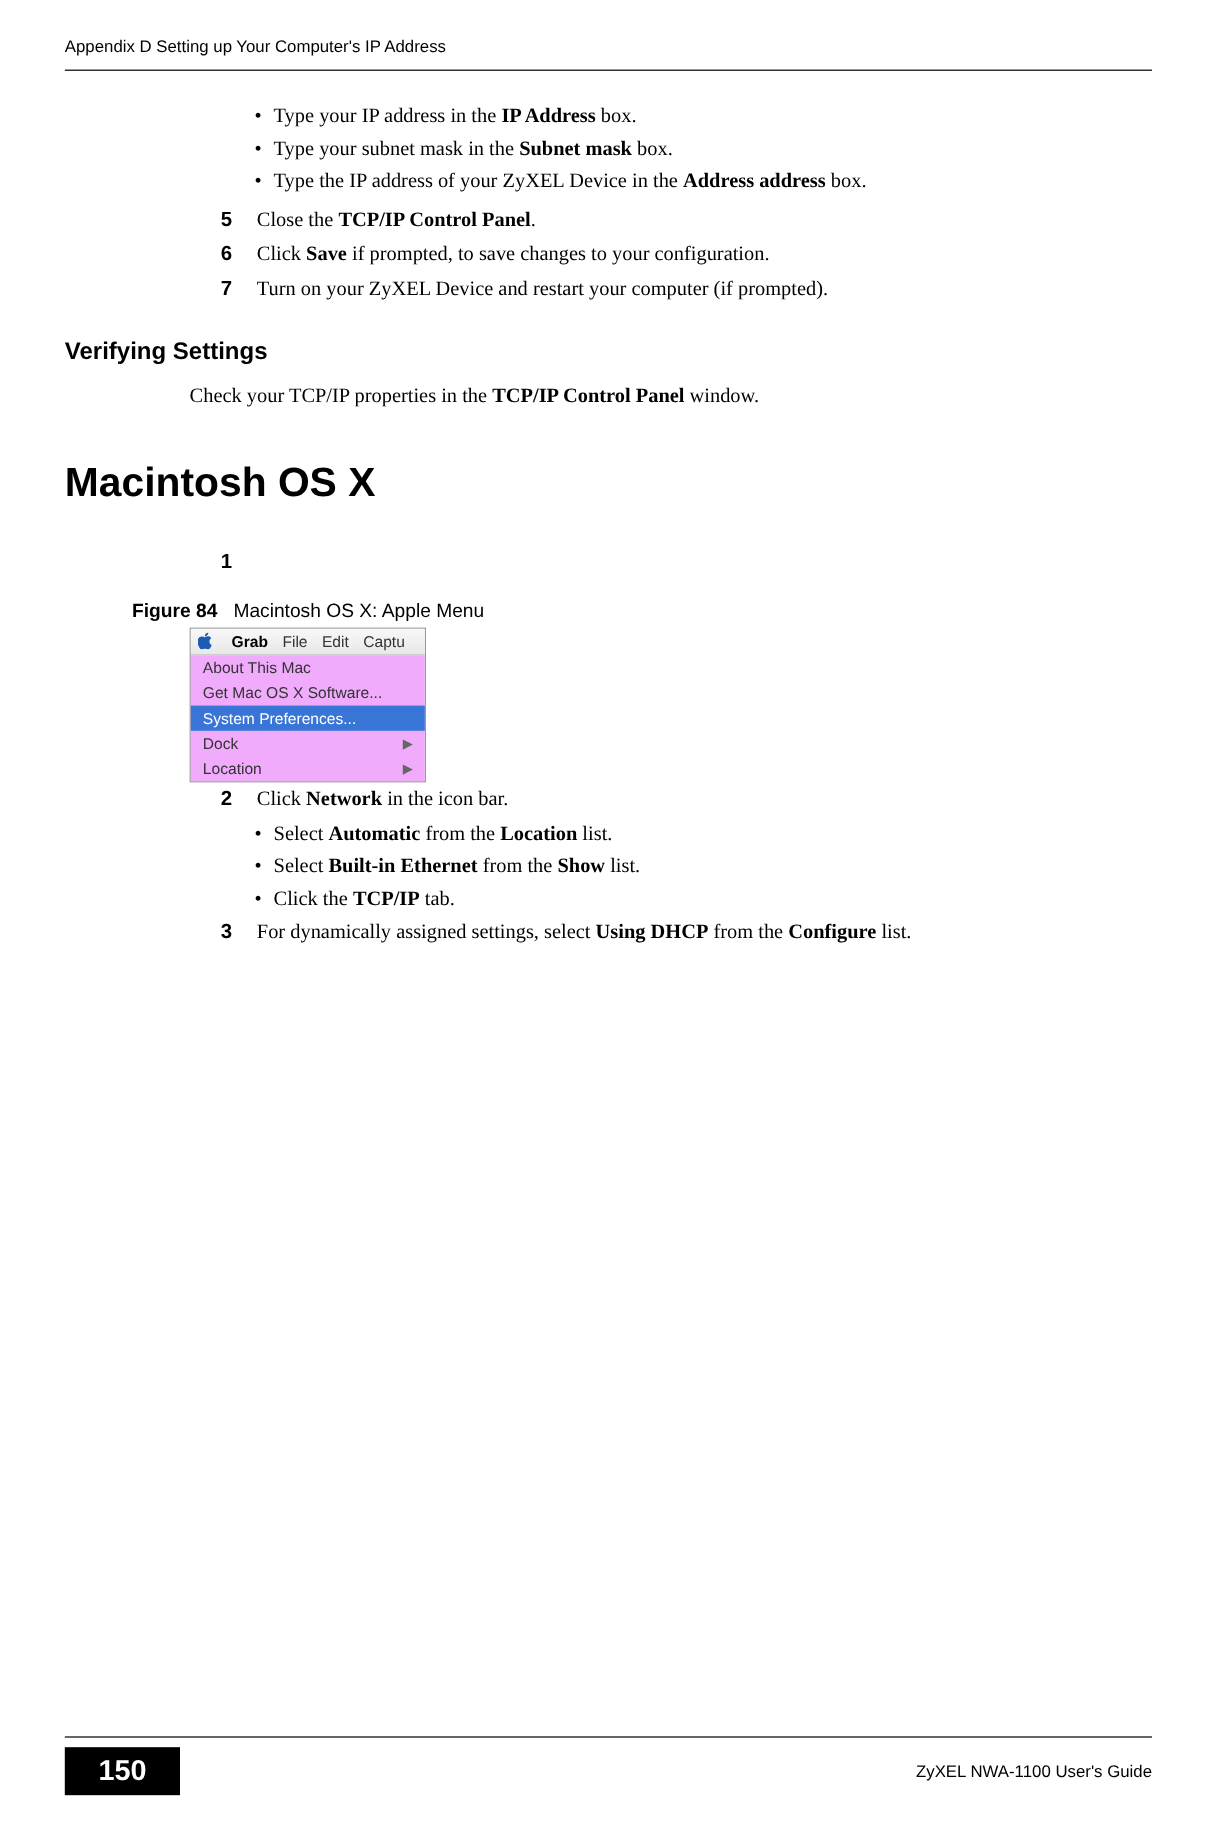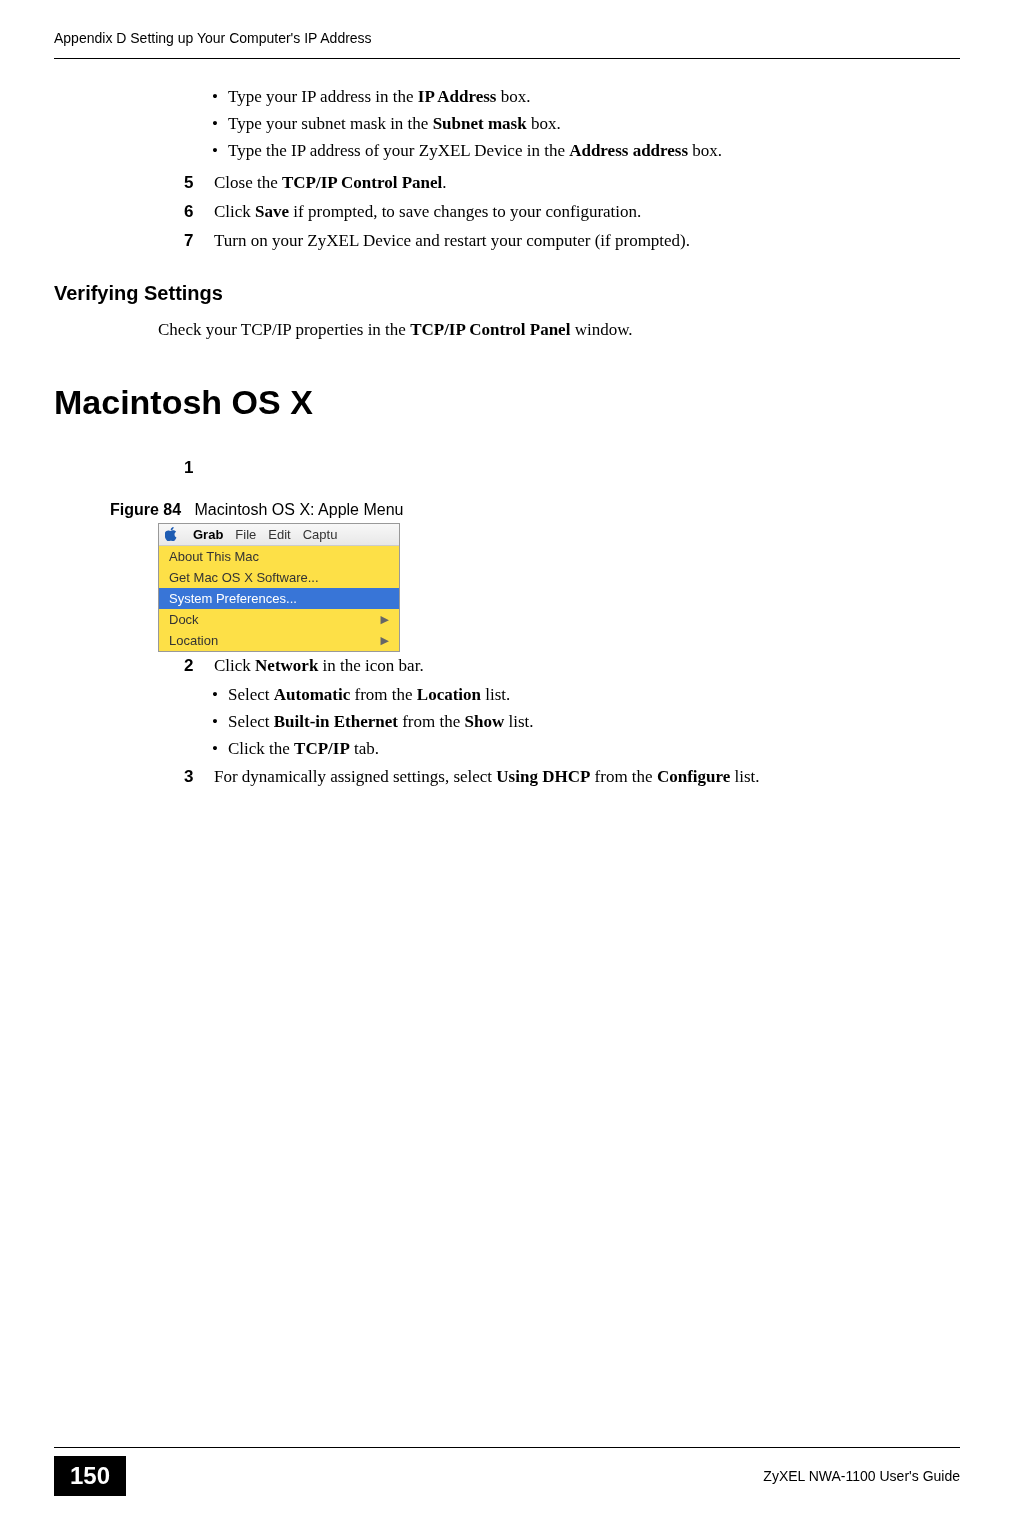--- a/index.html
+++ b/index.html
@@ -86,21 +86,21 @@
       font-size: 16px;
       margin-left: 56px;
       margin-top: 20px;
       margin-bottom: 4px;
     }
     .figure-label {
       font-weight: bold;
     }
     .apple-menu {
       margin-left: 104px;
-      width: 242px;
+      width: 197px;
       border: 1px solid #999;
       background: #fff;
       font-family: 'Lucida Grande', Arial, sans-serif;
       font-size: 14px;
     }
     .menubar {
       background: linear-gradient(#f8f8f8, #e8e8e8);
       height: 22px;
       display: flex;
       align-items: center;
@@ -118,21 +118,21 @@
     .menubar-item {
       padding: 0 6px;
       font-size: 13px;
       color: #333;
     }
     .menubar-item.bold {
       font-weight: bold;
       color: #000;
     }
     .dropdown {
-      background: #fde047;
+      background: #f0abfc;
     }
     .dropdown-item {
       padding: 3px 10px;
       font-size: 13px;
       color: #333;
       display: flex;
       justify-content: space-between;
       align-items: center;
     }
     .dropdown-item.selected {
@@ -158,21 +158,21 @@
       justify-content: space-between;
       align-items: center;
       padding: 0 54px;
     }
     .page-num {
       background: #000;
       color: #fff;
       font-family: Arial, Helvetica, sans-serif;
       font-weight: bold;
       font-size: 24px;
-      padding: 6px 16px;
+      padding: 6px 28px;
     }
     .footer-text {
       font-family: Arial, Helvetica, sans-serif;
       font-size: 14px;
     }
     .sub-bullet-list {
       margin-left: 158px;
     }
   </style>
 </head>

